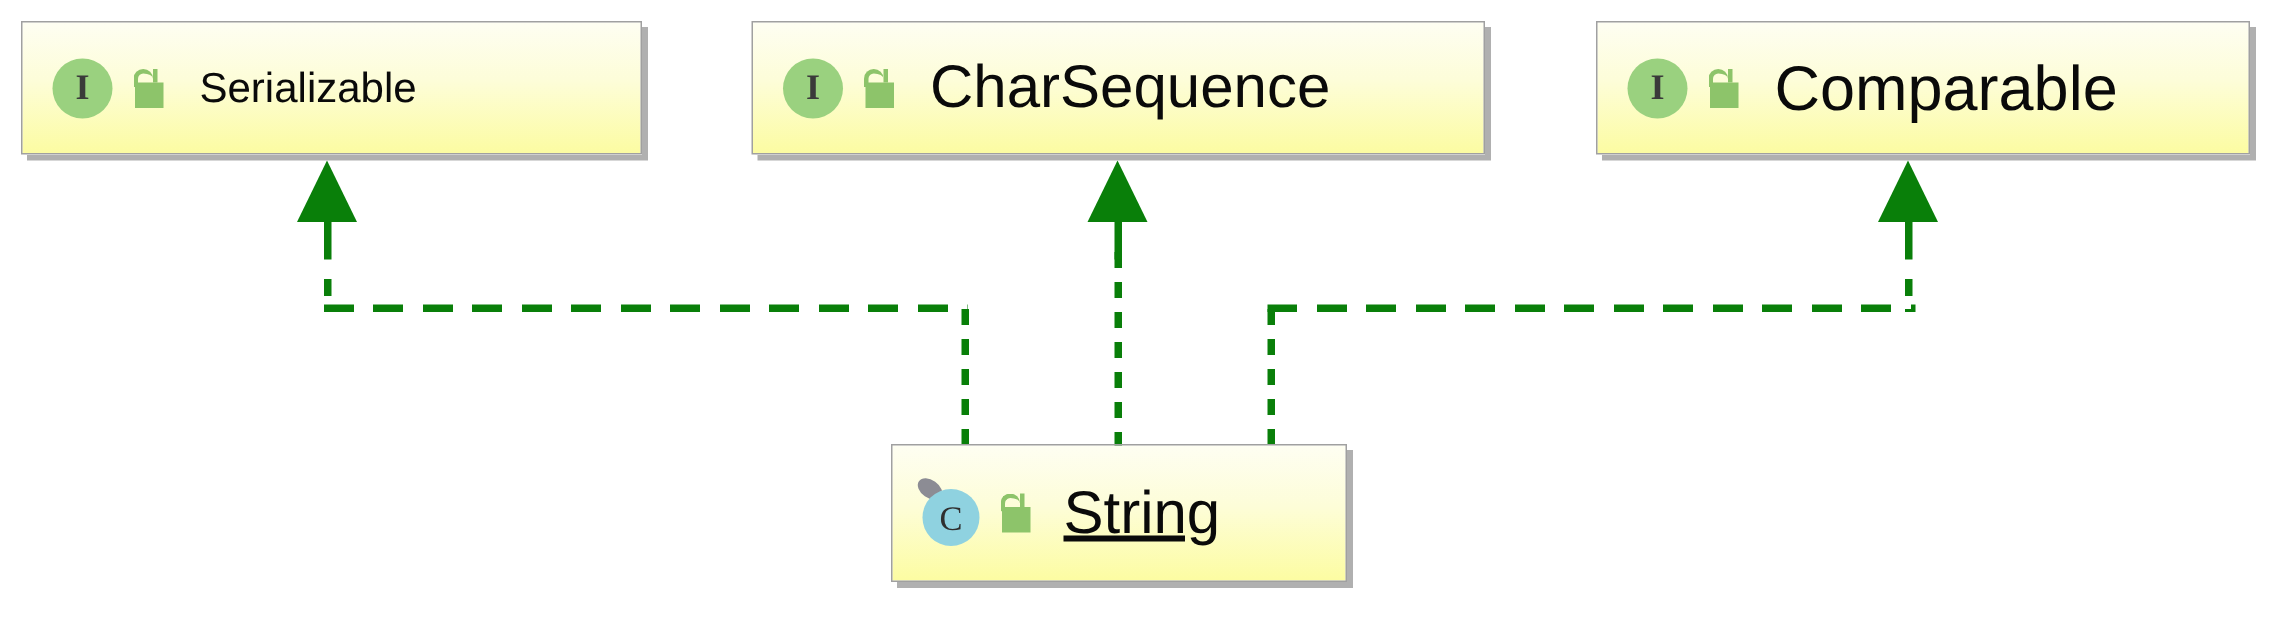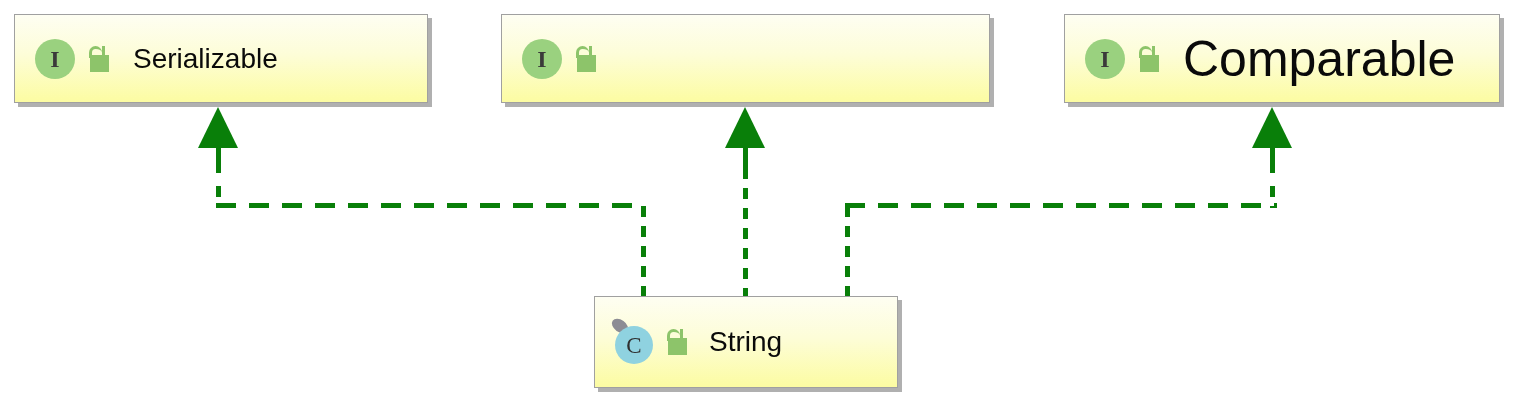--- a/index.html
+++ b/index.html
@@ -207,44 +207,45 @@
   <div class="uml-node" style="left:501px; top:14px; width:489px; height:89px;">
     <div class="node-icons">
       <span class="icon-interface">
         <span class="glyph">I</span>
       </span>
       <span class="icon-padlock">
         <span class="shackle"></span>
           <span class="body"></span>
       </span>
     </div>
+    <span class="node-label" style="font-size:40px;">CharSequence</span>
   </div>
 
   <div class="uml-node" style="left:1064px; top:14px; width:436px; height:89px;">
     <div class="node-icons">
       <span class="icon-interface">
         <span class="glyph">I</span>
       </span>
       <span class="icon-padlock">
         <span class="shackle"></span>
           <span class="body"></span>
       </span>
     </div>
-    <span class="node-label" style="font-size:50px;">Comparable</span>
+    <span class="node-label" style="font-size:42px;">Comparable</span>
   </div>
 
   <div class="uml-node" style="left:594px; top:296px; width:304px; height:92px; padding-left:16px;">
     <div class="node-icons">
       <span class="icon-class">
         <span class="final-marker"></span>
         <span class="disc">
           <span class="glyph">C</span>
         </span>
       </span>
       <span class="icon-padlock" style="margin-left:8px;">
         <span class="shackle"></span>
           <span class="body"></span>
       </span>
     </div>
-    <span class="node-label" style="font-size:28px; margin-left:20px;">String</span>
+    <span class="node-label" style="font-size:40px; margin-left:20px;text-decoration:underline;">String</span>
   </div>
 
 </div>
 
 </body></html>

